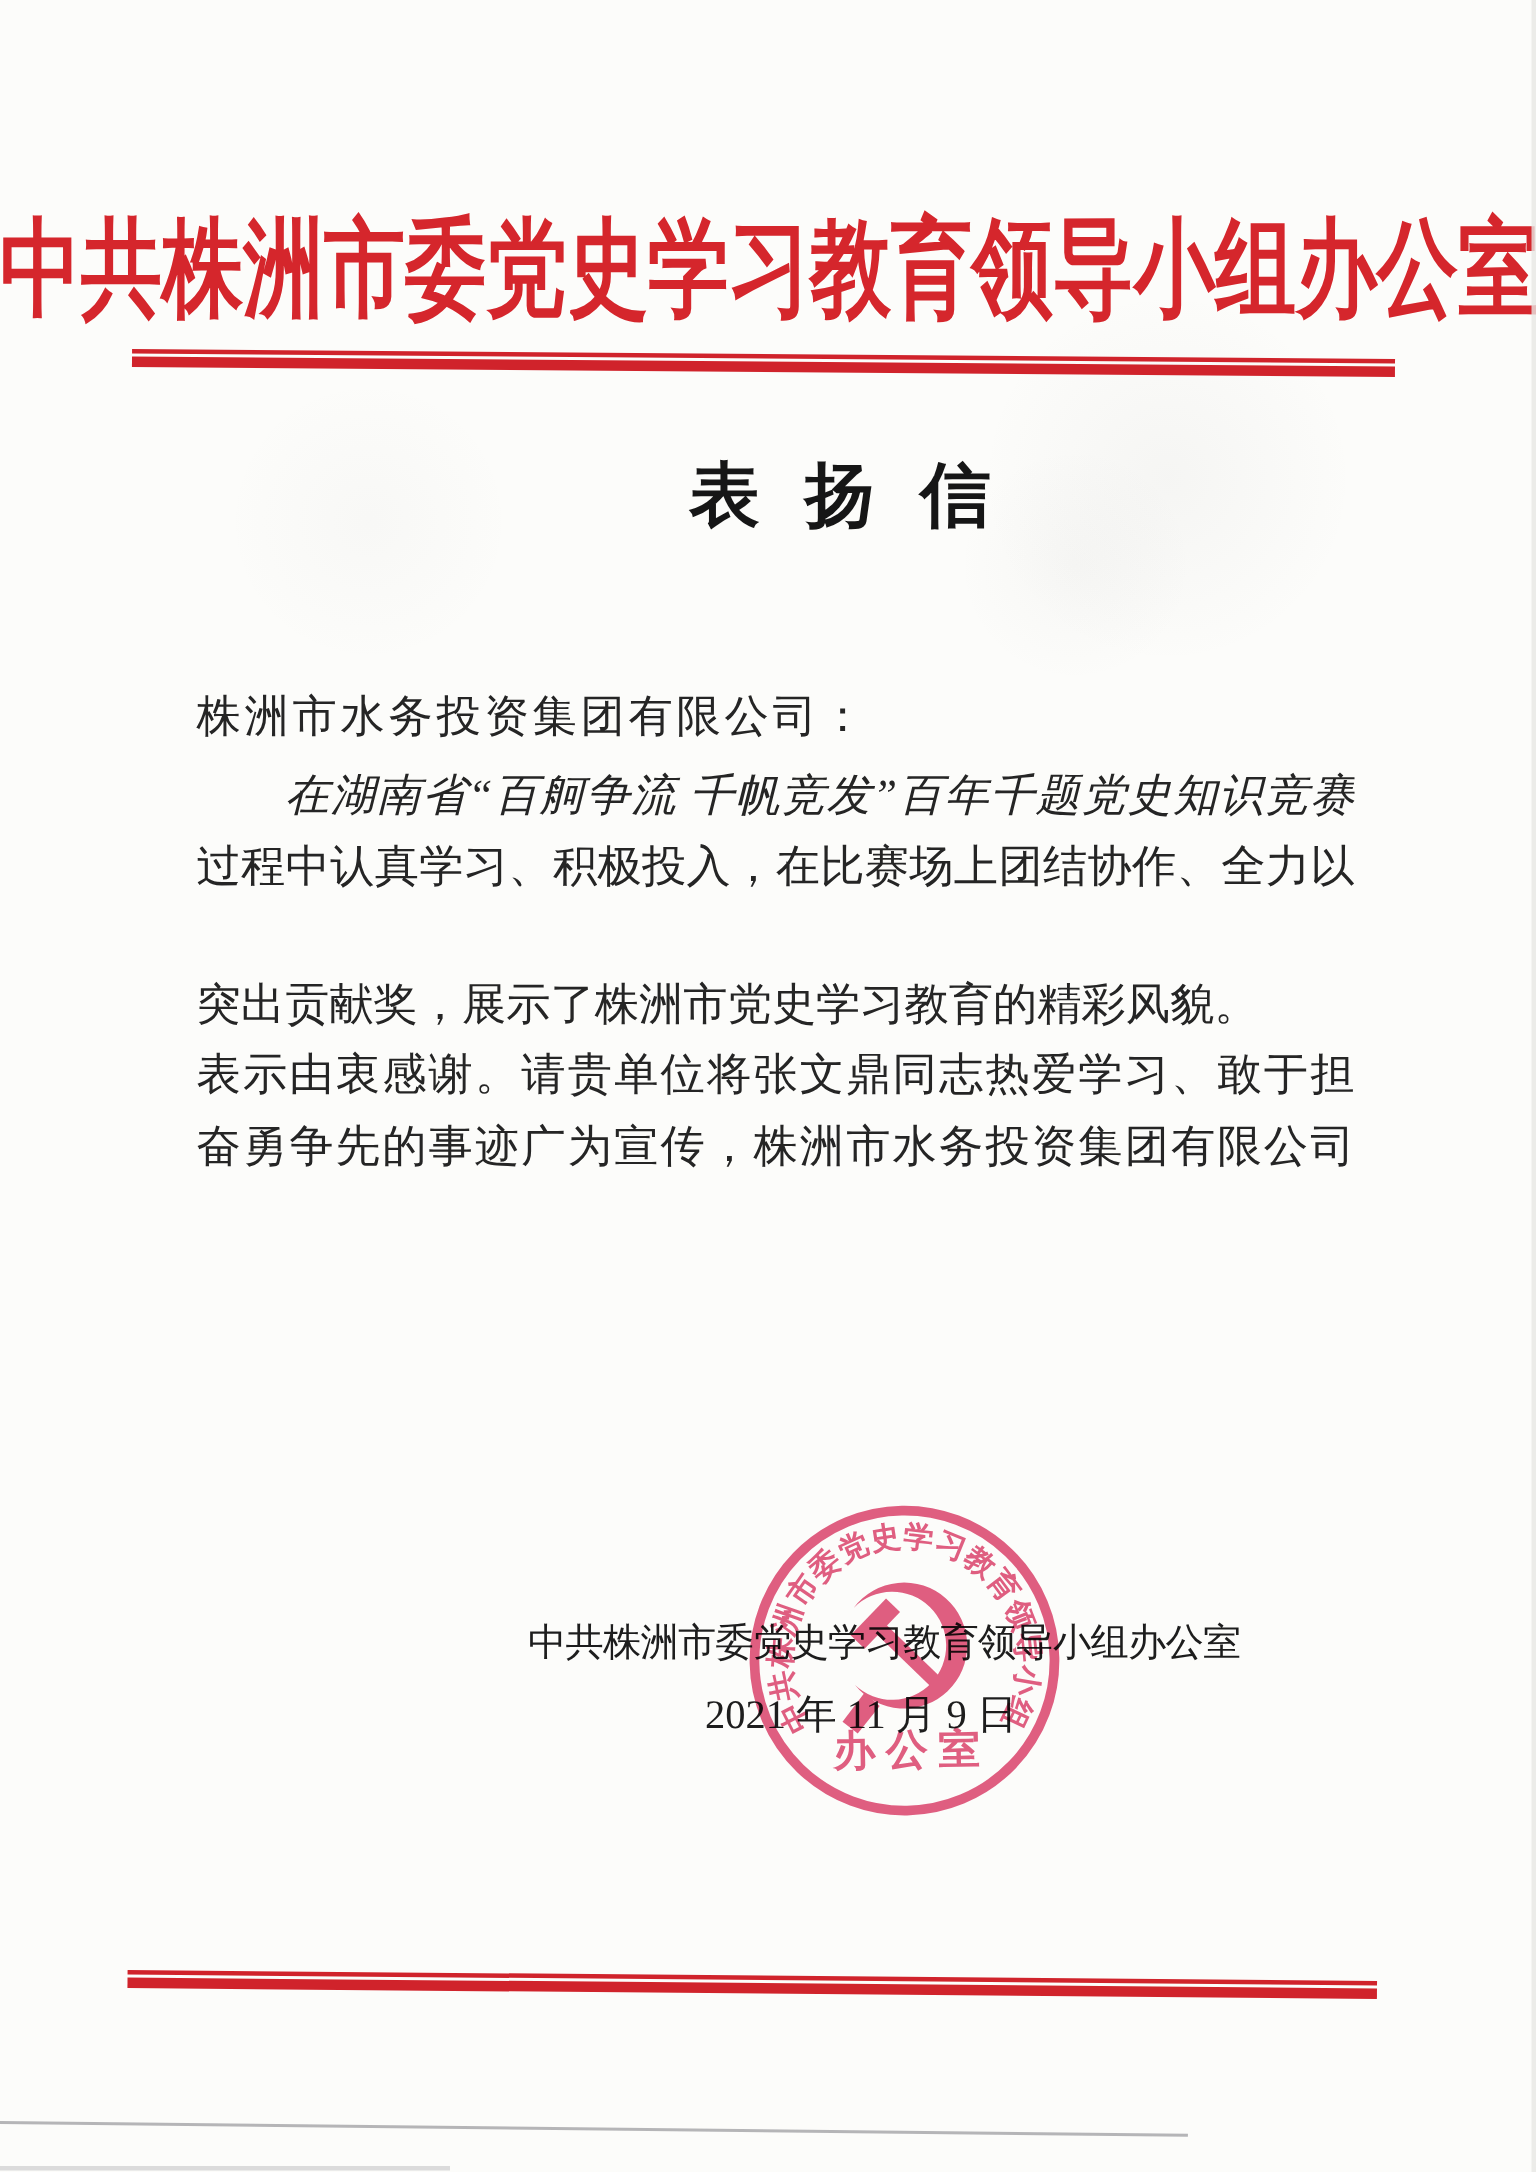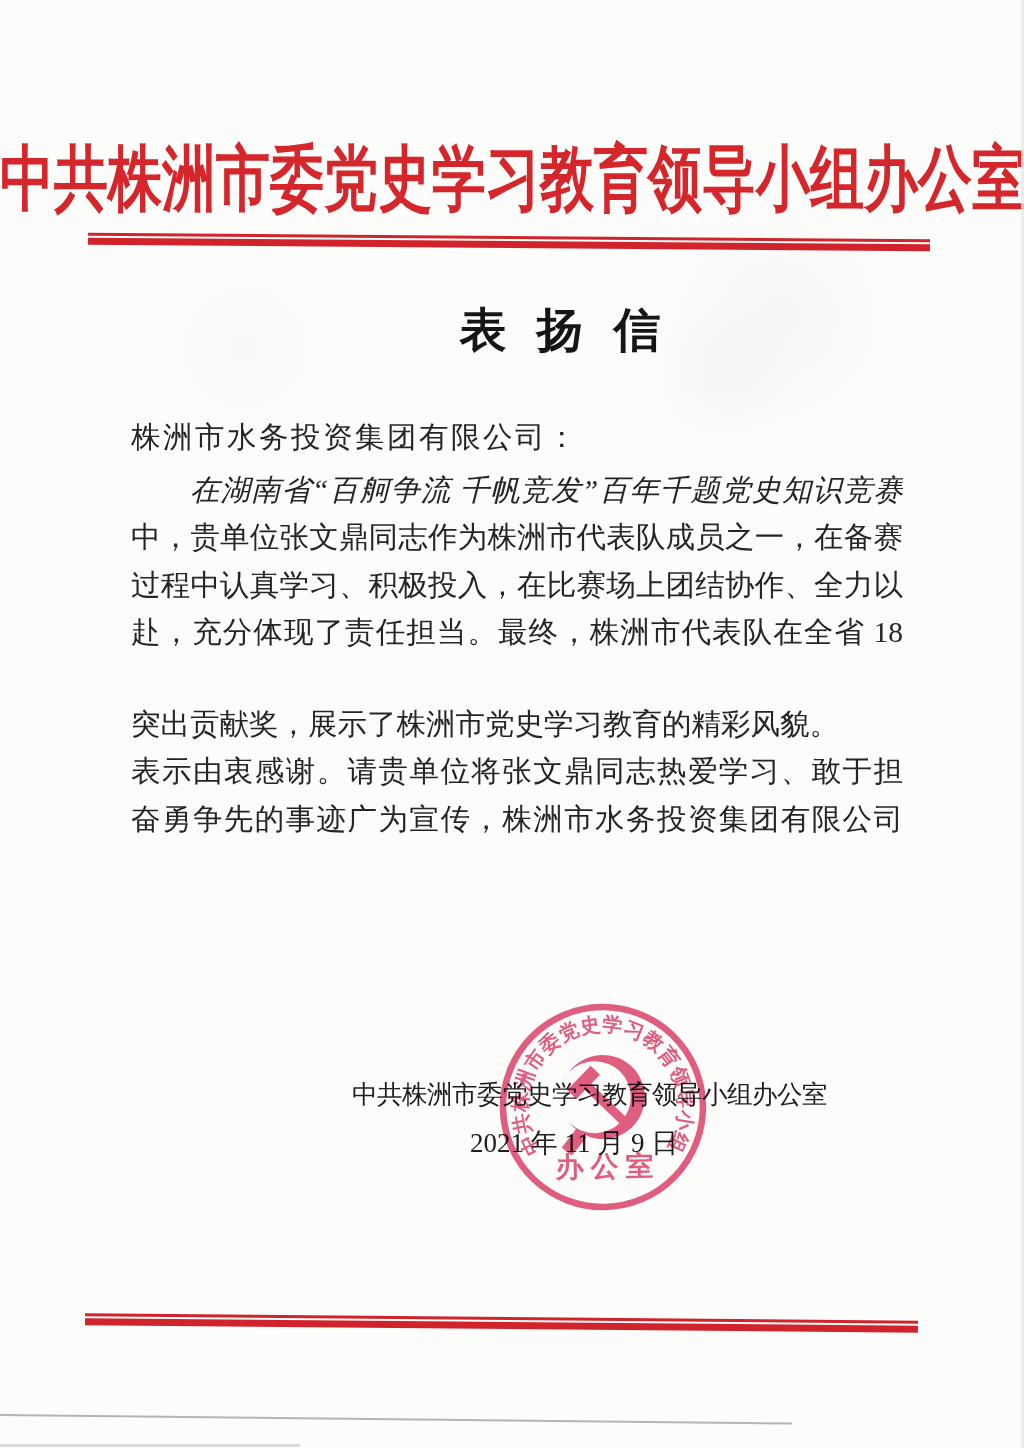--- a/index.html
+++ b/index.html
@@ -53,20 +53,21 @@
   
   .letter-body {
     position: absolute; top: 414px; left: 131px; width: 772px;
     font-size: 29.5px; line-height: 47.5px;
     color: #252525;
   }
   .recipient-line {
     letter-spacing: 2.5px;
     margin-bottom: 5px;
     white-space: nowrap;
+    margin-top: 41px;
   }
   .line {
     height: 47.5px;
     text-align: justify;
     text-align-last: justify;
     overflow: hidden;
   }
   .line.indent { text-indent: 2em; font-style: italic; }
   .line.short  { text-align-last: left; margin-top: 44px; }
 
@@ -124,23 +125,21 @@
     <div class="gap"></div>
     <div class="thick"></div>
   </div>
 
   <div class="letter-title">表扬信</div>
 
   <div class="letter-body">
     <div class="recipient-line">株洲市水务投资集团有限公司：</div>
     <div>
         <div class="line indent">在湖南省“百舸争流 千帆竞发”百年千题党史知识竞赛</div>
-        <div class="line">中，贵单位张文鼎同志作为株洲市代表队成员之一，在备赛</div>
         <div class="line">过程中认真学习、积极投入，在比赛场上团结协作、全力以</div>
-        <div class="line">赴，充分体现了责任担当。最终，株洲市代表队在全省 18</div>
         <div class="line short">突出贡献奖，展示了株洲市党史学习教育的精彩风貌。</div>
         <div class="line">表示由衷感谢。请贵单位将张文鼎同志热爱学习、敢于担当、</div>
         <div class="line">奋勇争先的事迹广为宣传，株洲市水务投资集团有限公司</div>
       </div>
   </div>
 
   <div class="signature-org">中共株洲市委党史学习教育领导小组办公室</div>
   <div class="signature-date">2021 年 11 月 9 日</div>
 
   <div class="official-seal">

